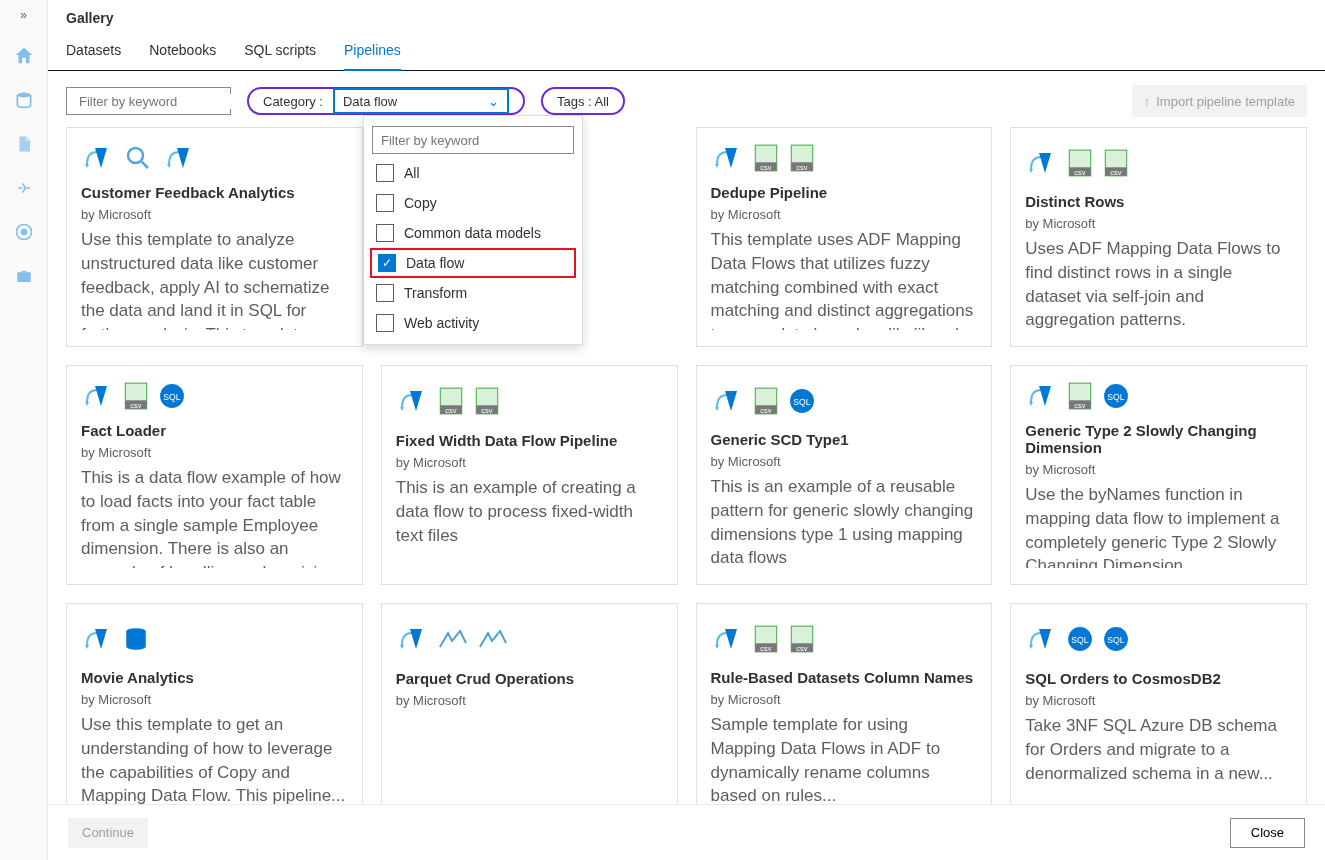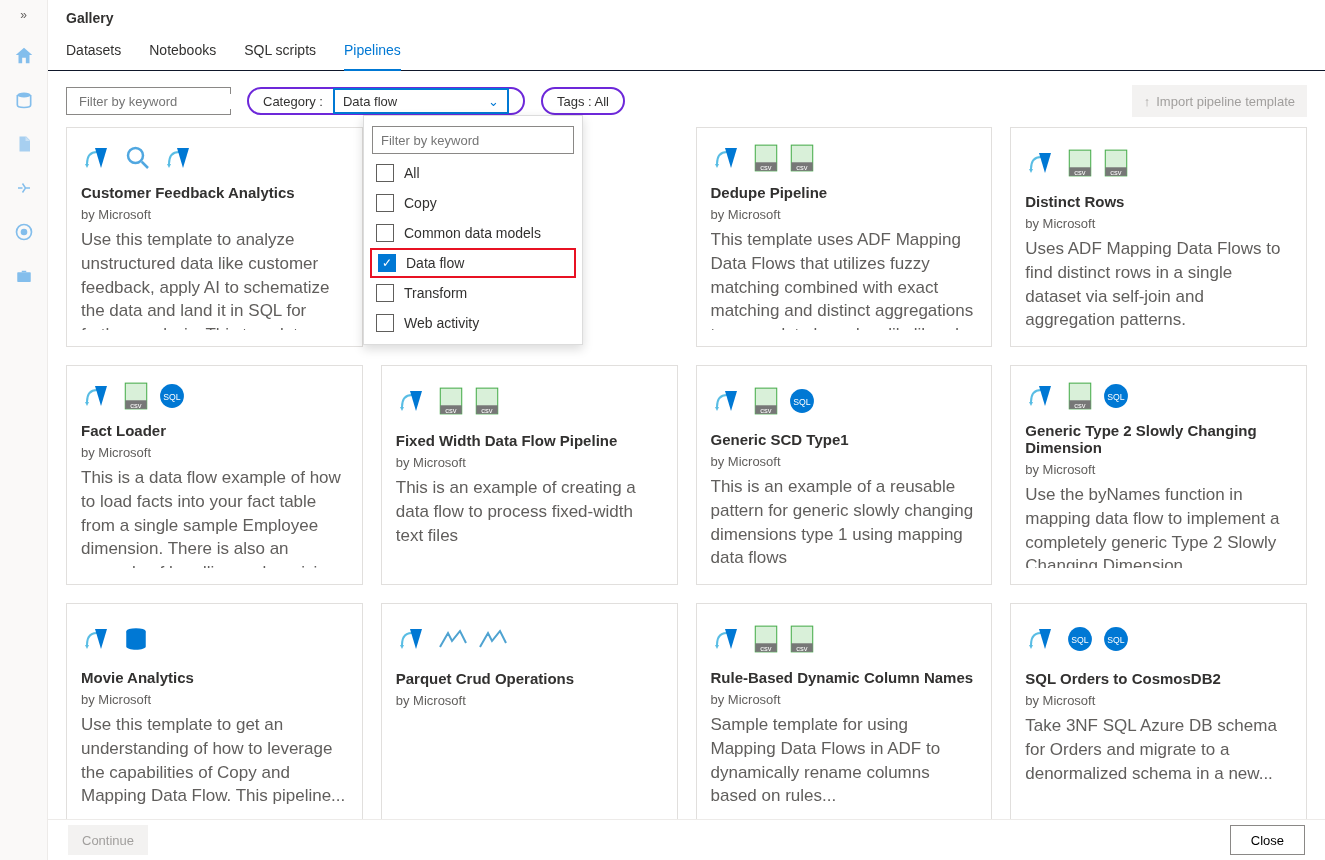--- a/index.html
+++ b/index.html
@@ -213,21 +213,21 @@
       color: #605e5c;
       line-height: 1.4;
       overflow: hidden;
       display: -webkit-box;
       -webkit-line-clamp: 6;
       -webkit-box-orient: vertical;
     }
     .card.row1 .card-desc { -webkit-line-clamp: 6; }
     .footer {
       border-top: 1px solid #edebe9;
-      height: 41px;
+      height: 56px;
       display: flex;
       align-items: center;
       padding: 0 20px;
       gap: 12px;
     }
     .footer .continue {
       background: #f3f2f1;
       color: #a19f9d;
       border: none;
       height: 30px;
@@ -576,21 +576,21 @@
             </svg>
           </span>
           <span>
             <svg width="26" height="30" viewBox="0 0 24 28">
               <rect x="2" y="2" width="20" height="24" fill="#d9f0d9" stroke="#4caf50"></rect>
               <rect x="2" y="18" width="20" height="8" fill="#777"></rect>
               <text x="12" y="25" font-size="7" fill="#fff" text-anchor="middle">csv</text>
             </svg>
           </span>
         </div>
-        <div class="card-title">Rule-Based Dynamic Column Names</div>
+        <div class="card-title">Rule-Based Datasets Column Names</div>
         <div class="card-by">by Microsoft</div>
         <div class="card-desc">Sample template for using Mapping Data Flows in ADF to dynamically rename columns based on rules...</div>
       </div>
       <div class="card">
         <div class="card-icons">
           <span>
             <svg width="32" height="32" viewBox="0 0 32 32">
               <path d="M6 22 Q6 10 16 10" fill="none" stroke="#59bde4" stroke-width="2"></path>
               <polygon points="4,22 8,22 6,26" fill="#59bde4"></polygon>
               <path d="M14 6 L26 6 L20 26 Z" fill="#0078d4"></path>

